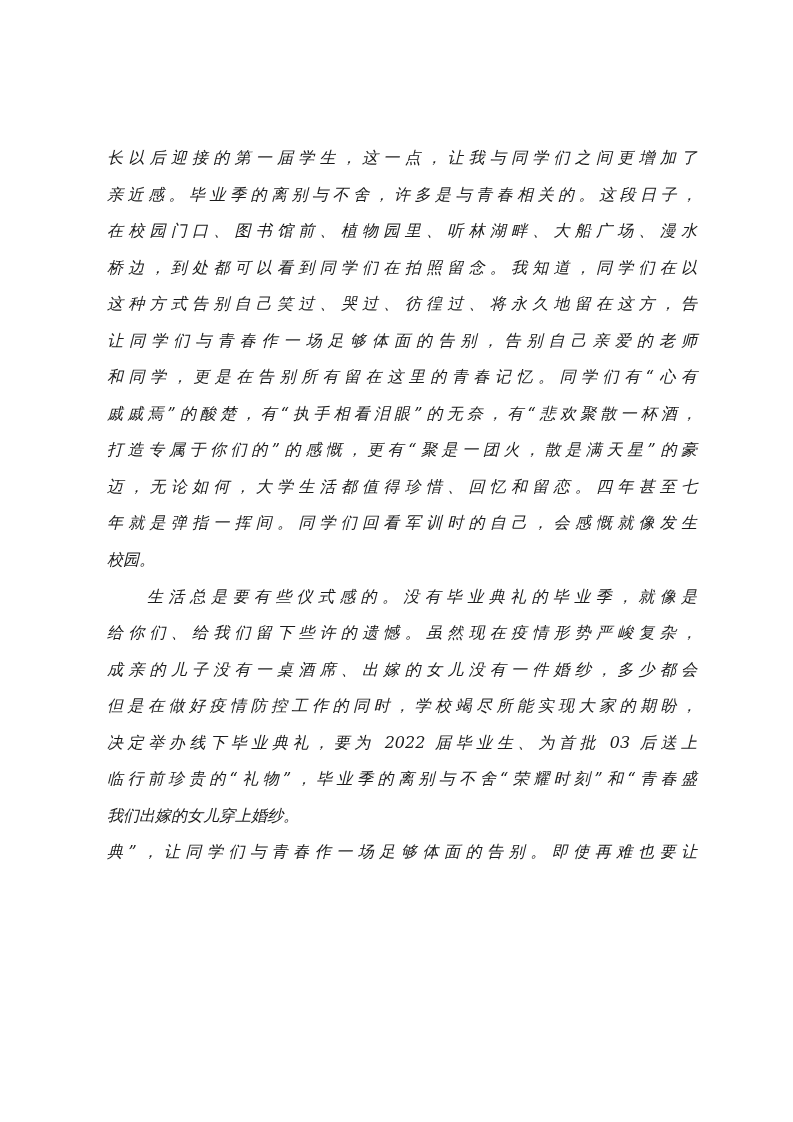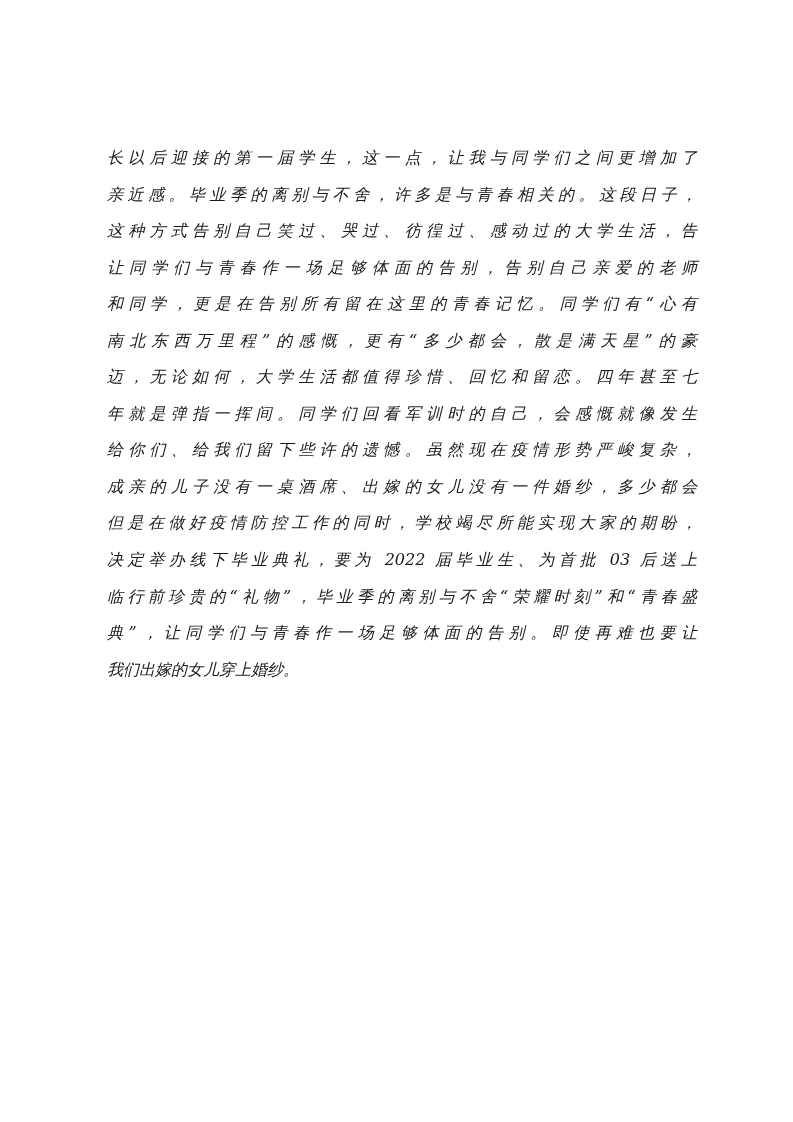--- a/index.html
+++ b/index.html
@@ -47,32 +47,37 @@
   </style>
 </head>
 <body>
 
 <div class="page">
   <div class="content">
 
     <div>
       <div class="line">长以后迎接的第一届学生，这一点，让我与同学们之间更增加了</div>
       <div class="line">亲近感。毕业季的离别与不舍，许多是与青春相关的。这段日子，</div>
-      <div class="line">这种方式告别自己笑过、哭过、彷徨过、感动过的大学生活，告</div>
+      <div class="line">在校园门口、图书馆前、植物园里、听林湖畔、大船广场、漫水</div>
+      <div class="line">桥边，到处都可以看到同学们在拍照留念。我知道，同学们在以</div>
+      <div class="line">这种方式告别自己笑过、哭过、彷徨过、将永久地留在这方，告</div>
       <div class="line">让同学们与青春作一场足够体面的告别，告别自己亲爱的老师</div>
       <div class="line">和同学，更是在告别所有留在这里的青春记忆。同学们有“心有</div>
-      <div class="line">南北东西万里程”的感慨，更有“多少都会，散是满天星”的豪</div>
+      <div class="line">戚戚焉”的酸楚，有“执手相看泪眼”的无奈，有“悲欢聚散一杯酒，</div>
+      <div class="line">打造专属于你们的”的感慨，更有“聚是一团火，散是满天星”的豪</div>
       <div class="line">迈，无论如何，大学生活都值得珍惜、回忆和留恋。四年甚至七</div>
       <div class="line">年就是弹指一挥间。同学们回看军训时的自己，会感慨就像发生</div>
+      <div class="line last">校园。</div>
     </div>
 
     <div>
+      <div class="line indent">生活总是要有些仪式感的。没有毕业典礼的毕业季，就像是</div>
       <div class="line">给你们、给我们留下些许的遗憾。虽然现在疫情形势严峻复杂，</div>
       <div class="line">成亲的儿子没有一桌酒席、出嫁的女儿没有一件婚纱，多少都会</div>
       <div class="line">但是在做好疫情防控工作的同时，学校竭尽所能实现大家的期盼，</div>
       <div class="line">决定举办线下毕业典礼，要为 2022 届毕业生、为首批 03 后送上</div>
       <div class="line">临行前珍贵的“礼物”，毕业季的离别与不舍“荣耀时刻”和“青春盛</div>
+      <div class="line last">我们出嫁的女儿穿上婚纱。</div>
       <div class="line">典”，让同学们与青春作一场足够体面的告别。即使再难也要让</div>
-      <div class="line last">我们出嫁的女儿穿上婚纱。</div>
     </div>
 
   </div>
 </div>
 
 </body></html>

